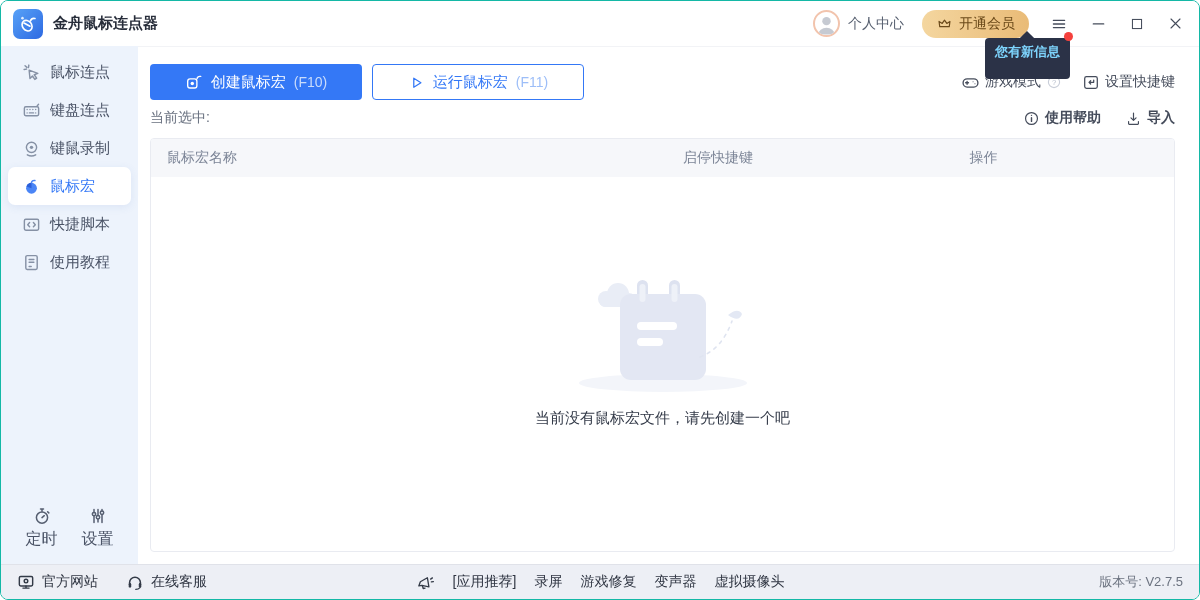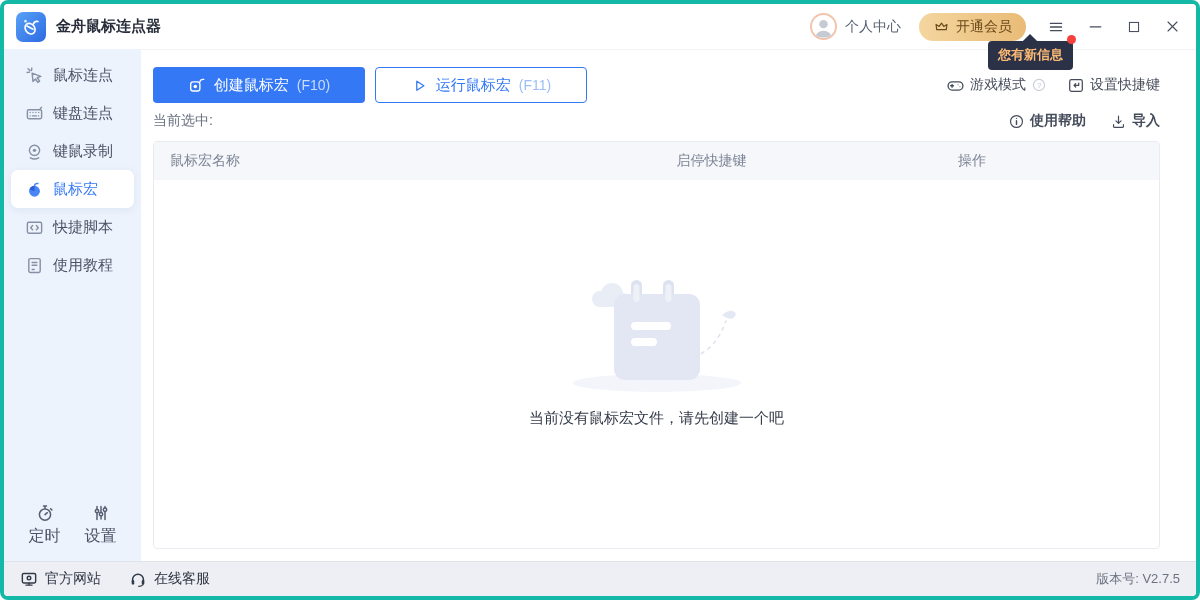--- a/index.html
+++ b/index.html
@@ -1,54 +1,54 @@
 <!DOCTYPE html>
 <html><head>
 <meta charset="utf-8">
 <style>
   html,body{margin:0;padding:0;background:#fff;}
   *{box-sizing:border-box;}
   .window{
     width:1200px;height:600px;position:relative;
-    border:4px solid #14b8a6;border-radius:8px;overflow:hidden;
+    border:1px solid #14b8a6;border-radius:8px;overflow:hidden;
     display:flex;flex-direction:column;background:#fff;
     font-family:"Liberation Sans","DejaVu Sans",sans-serif;cursor:default;
   }
   
   .titlebar{flex:0 0 45px;display:flex;align-items:center;padding:0 16px 0 12px;background:#fff;}
   .logo{width:30px;height:30px;border-radius:7px;background:linear-gradient(135deg,#58a2f7,#2d69e2);
         display:flex;align-items:center;justify-content:center;flex:0 0 auto;}
   .app-title{font-size:15px;font-weight:bold;color:#272d3a;margin-left:10px;}
   .tb-right{margin-left:auto;display:flex;align-items:center;}
   .avatar{width:27px;height:27px;border-radius:50%;border:2px solid #f2c4ad;background:#fff;
           overflow:hidden;display:flex;align-items:flex-end;justify-content:center;cursor:pointer;}
   .personal{font-size:14px;color:#565f6f;margin:0 18px 0 8px;cursor:pointer;}
   .vip-btn{height:28px;padding:0 14px;border-radius:15px;border:none;cursor:pointer;
            background:linear-gradient(90deg,#f4d69f,#e9bb77);
            display:flex;align-items:center;gap:6px;font-size:14px;color:#6b4a1a;
            font-family:inherit;}
   .win-controls{display:flex;align-items:center;gap:24px;margin-left:22px;}
   .win-controls .wc{cursor:pointer;display:flex;align-items:center;}
   
-  .tooltip{position:absolute;left:984px;top:37px;z-index:60;background:#2b3247;color:#fdba74;
-           font-size:13px;font-weight:bold;padding:5px 10px 6px;border-radius:4px;white-space:nowrap;}
+  .tooltip{position:absolute;left:984px;top:37px;z-index:60;background:#2b3247;color:#7dd3fc;
+           font-size:13px;font-weight:bold;padding:5px 10px 18px;border-radius:4px;white-space:nowrap;}
   .tooltip::before{content:"";position:absolute;top:-5px;left:50%;margin-left:-6px;
            width:10px;height:10px;background:#2b3247;transform:rotate(45deg);}
   .tooltip .dot{position:absolute;top:-6px;right:-3px;width:9px;height:9px;border-radius:50%;background:#f5413d;}
   
   .body{flex:1;display:flex;min-height:0;}
   .sidebar{flex:0 0 137px;background:#edf3fc;display:flex;flex-direction:column;padding-top:7px;position:relative;}
   .side-item{height:38px;margin:0 7px;border-radius:7px;display:flex;align-items:center;
              padding-left:13px;gap:9px;font-size:15px;color:#4a5366;cursor:pointer;}
   .side-item .icn{width:20px;height:20px;display:flex;align-items:center;justify-content:center;}
   .side-item.active{background:#fff;color:#3478f6;box-shadow:0 2px 8px rgba(70,110,190,.10);}
   .side-footer{position:absolute;bottom:14px;left:0;width:100%;display:flex;justify-content:center;gap:24px;}
   .foot-item{display:flex;flex-direction:column;align-items:center;gap:3px;font-size:16px;color:#4a5366;cursor:pointer;}
   
-  .main{flex:1;display:flex;flex-direction:column;background:#fff;padding:17px 36px 12px 12px;min-width:0;border-top:1px solid #f2f3f6;}
+  .main{flex:1;display:flex;flex-direction:column;background:#fff;padding:17px 24px 12px 12px;min-width:0;border-top:1px solid #f2f3f6;}
   .actions{display:flex;align-items:center;}
   .btn{height:36px;width:212px;border-radius:4px;font-size:15px;display:flex;align-items:center;
        justify-content:center;gap:8px;cursor:pointer;font-family:inherit;}
   .btn-create{background:#3478f6;color:#fff;border:none;}
   .btn-create .hotkey{color:#c9dcfb;font-size:14px;}
   .btn-run{background:#fff;color:#3478f6;border:1px solid #3478f6;margin-left:10px;}
   .btn-run .hotkey{color:#9dbef8;font-size:14px;}
   .actions-right{margin-left:auto;display:flex;align-items:center;gap:20px;font-size:14px;color:#454c5b;}
   .tool-link{display:flex;align-items:center;gap:5px;cursor:pointer;}
   .selection-row{display:flex;align-items:center;margin-top:9px;font-size:14px;}
@@ -400,17 +400,33 @@
             <path d="M4 13 v-2.4 a6 6 0 0 1 12 0 V13" fill="none" stroke="#333a47" stroke-width="1.7" stroke-linecap="round"></path>
             <rect x="3" y="11.2" width="2.8" height="5" rx="1.3" fill="#333a47"></rect>
             <rect x="14.2" y="11.2" width="2.8" height="5" rx="1.3" fill="#333a47"></rect>
             <path d="M15.6 16.2 q-1.8 1.9 -4.8 1.9" fill="none" stroke="#333a47" stroke-width="1.4" stroke-linecap="round"></path>
           </svg>
         </span>
         <span>在线客服</span>
       </span>
     </div>
 
+    <div class="sb-center">
+      <span style="display:flex;">
+        <svg width="19" height="19" viewBox="0 0 20 20">
+            <g fill="none" stroke="#333a47" stroke-width="1.4" stroke-linecap="round" stroke-linejoin="round">
+          <path d="M3.4 13.6 L5 9.2 L12.4 5 L14 14.6 L6.6 13 Z"></path>
+          <path d="M7.2 13.4 l.8 2.9 1.9 -.4"></path>
+          <path d="M15.8 6.4 l1.9 -1.3 M16.6 9.4 l2.1 -.4"></path>
+        </g>
+          </svg>
+      </span>
+      <span>[应用推荐]</span>
+      <span class="plink">录屏</span>
+      <span class="plink">游戏修复</span>
+      <span class="plink">变声器</span>
+      <span class="plink">虚拟摄像头</span>
+    </div>
 
     <div class="sb-version">版本号: V2.7.5</div>
   </div>
 
 </div>
 
 </body></html>

